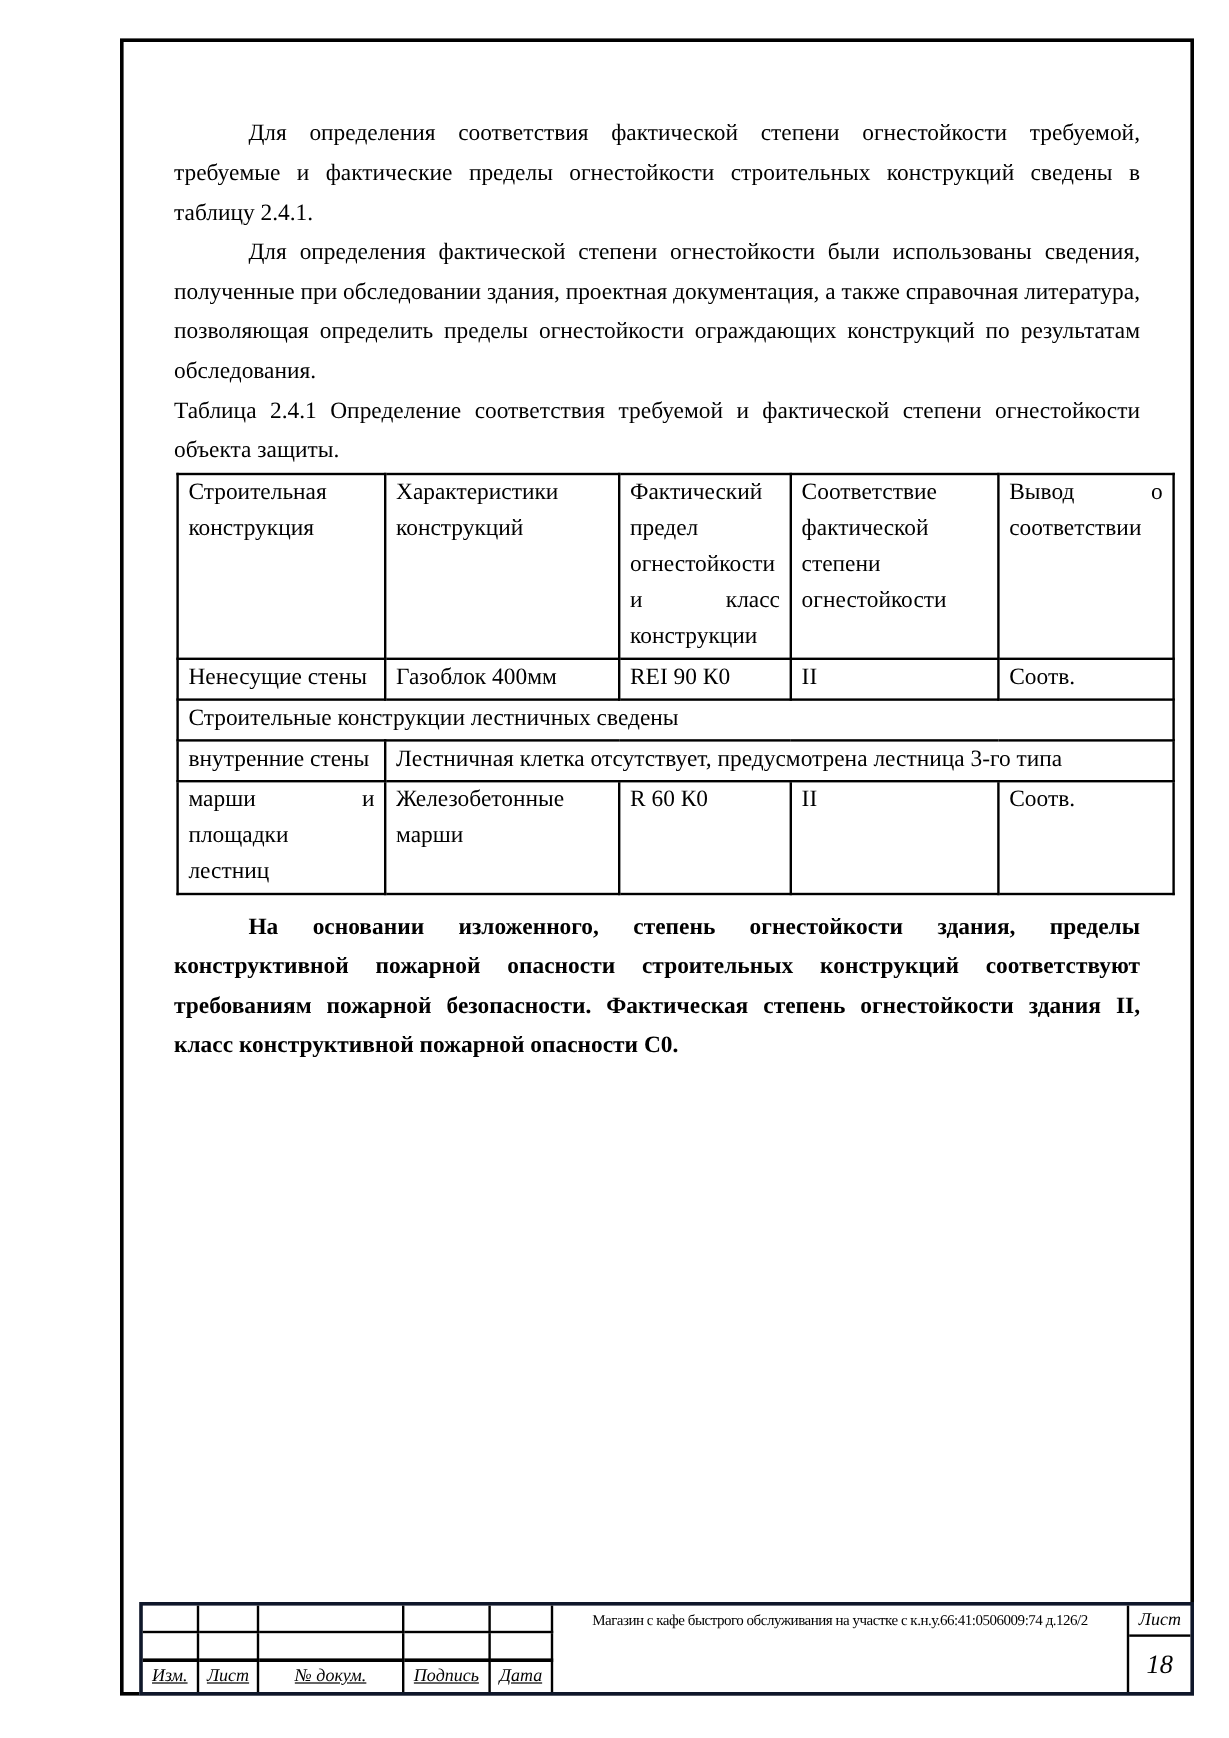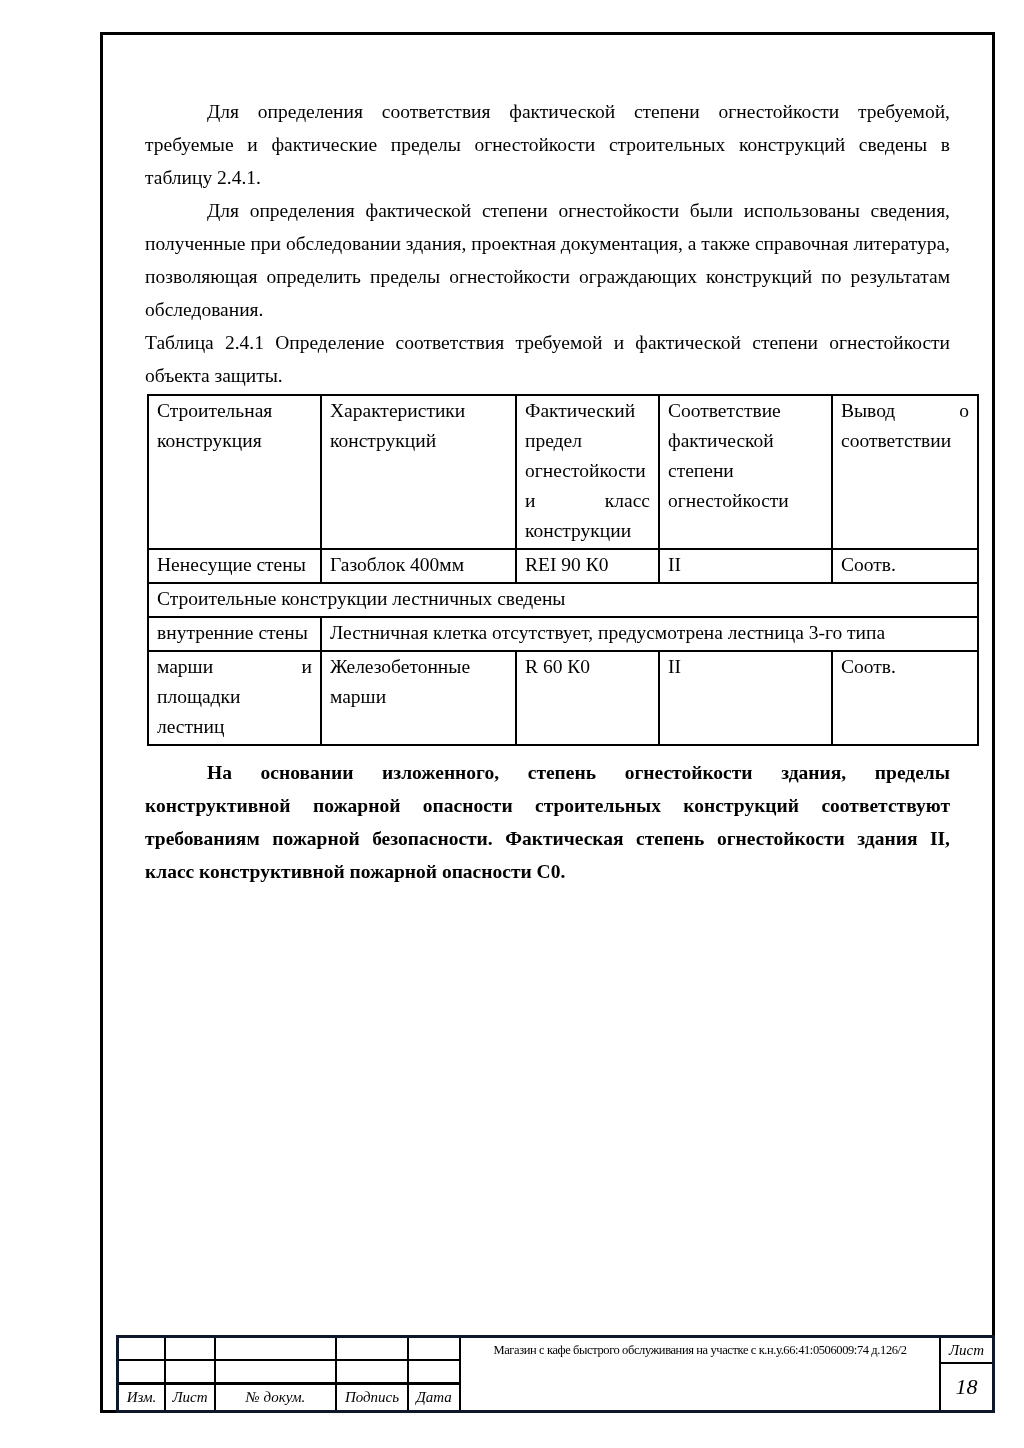--- a/index.html
+++ b/index.html
@@ -43,21 +43,21 @@
     display: grid;
     grid-template-columns: 47px 50px 121px 72px 52px 1fr 51px;
     grid-template-rows: 23px 24px 1fr;
     margin-left: 16px;
   }
   .sc { border-right: 2px solid #000; }
   .sc.r1 { border-bottom: 2px solid #000; }
   .sc.r2 { border-bottom: 3px solid #000; }
   .stamp-label {
     font-style: italic; font-size: 15px;
-    display: flex; align-items: center; justify-content: center;
+    display: flex; align-items: center; justify-content: center; text-decoration: underline;
   }
   .stamp-title-cell {
     grid-column: 6; grid-row: 1 / 4; border-right: 2px solid #000;
     padding-top: 5px; text-align: center;
     font-size: 12.5px; letter-spacing: -0.4px; white-space: nowrap;
   }
   .stamp-right-col { grid-column: 7; grid-row: 1 / 4; display: flex; flex-direction: column; }
   .sheet-label {
     height: 26px; border-bottom: 2px solid #000;
     font-style: italic; font-size: 15px;

